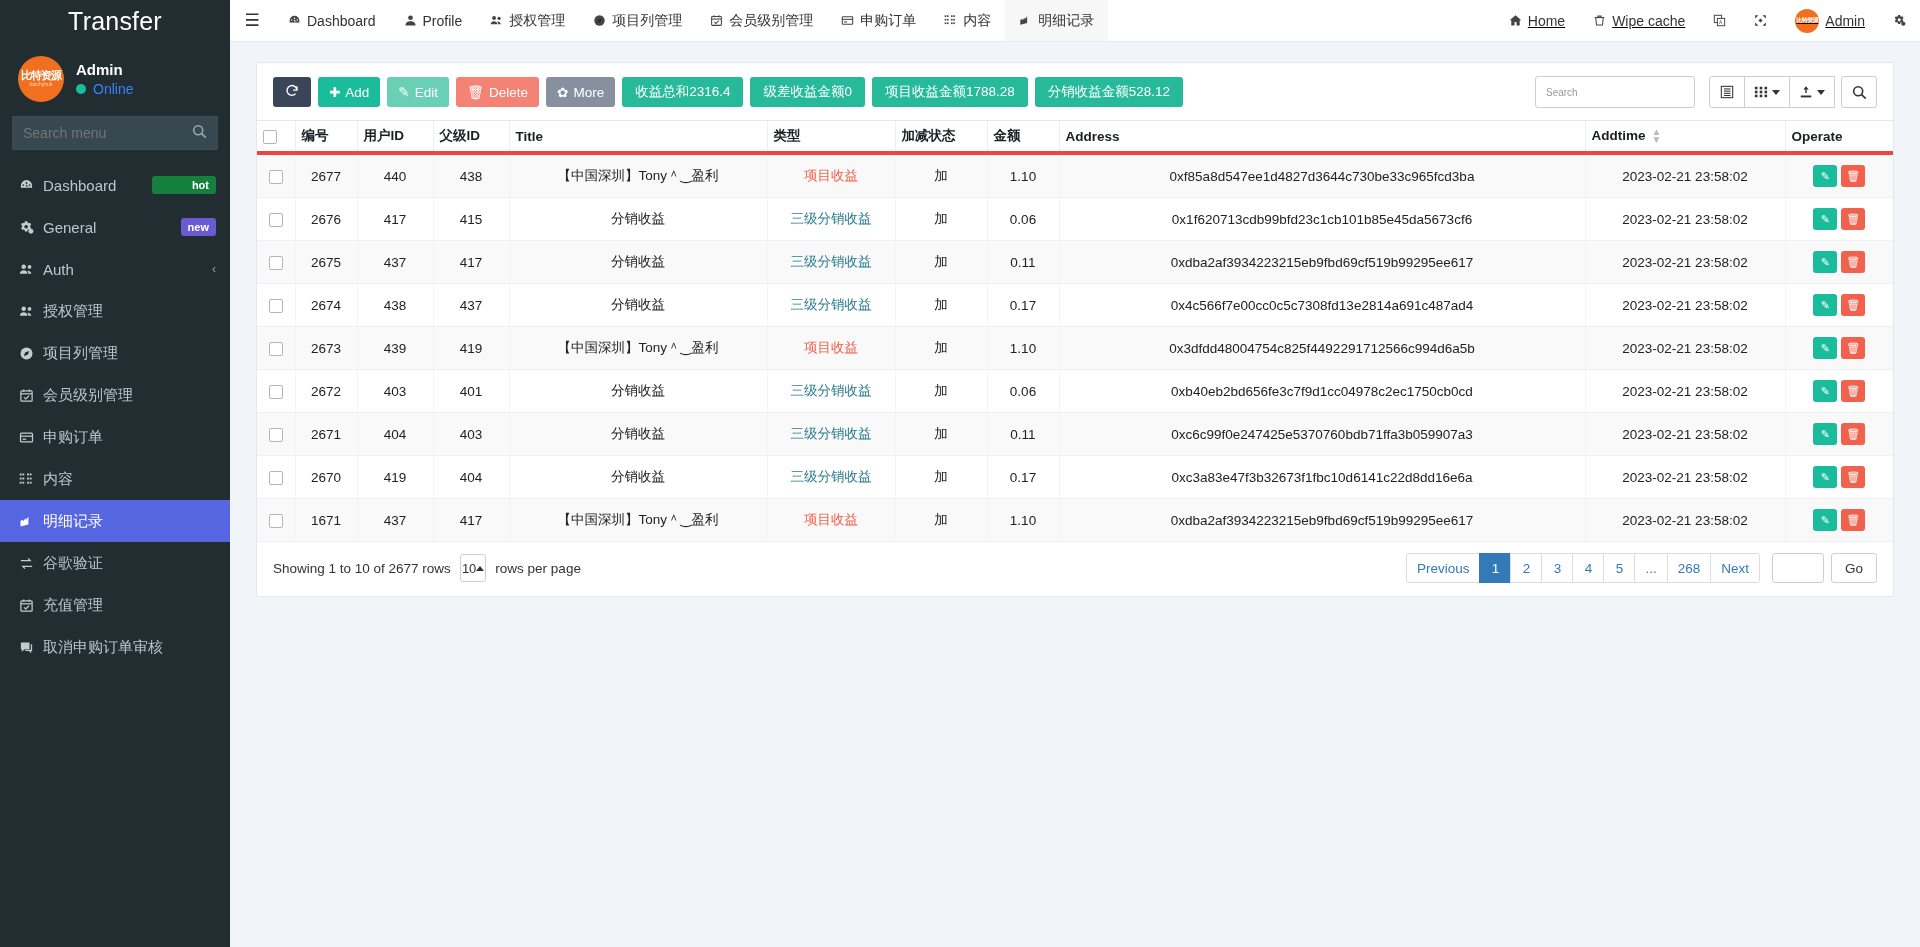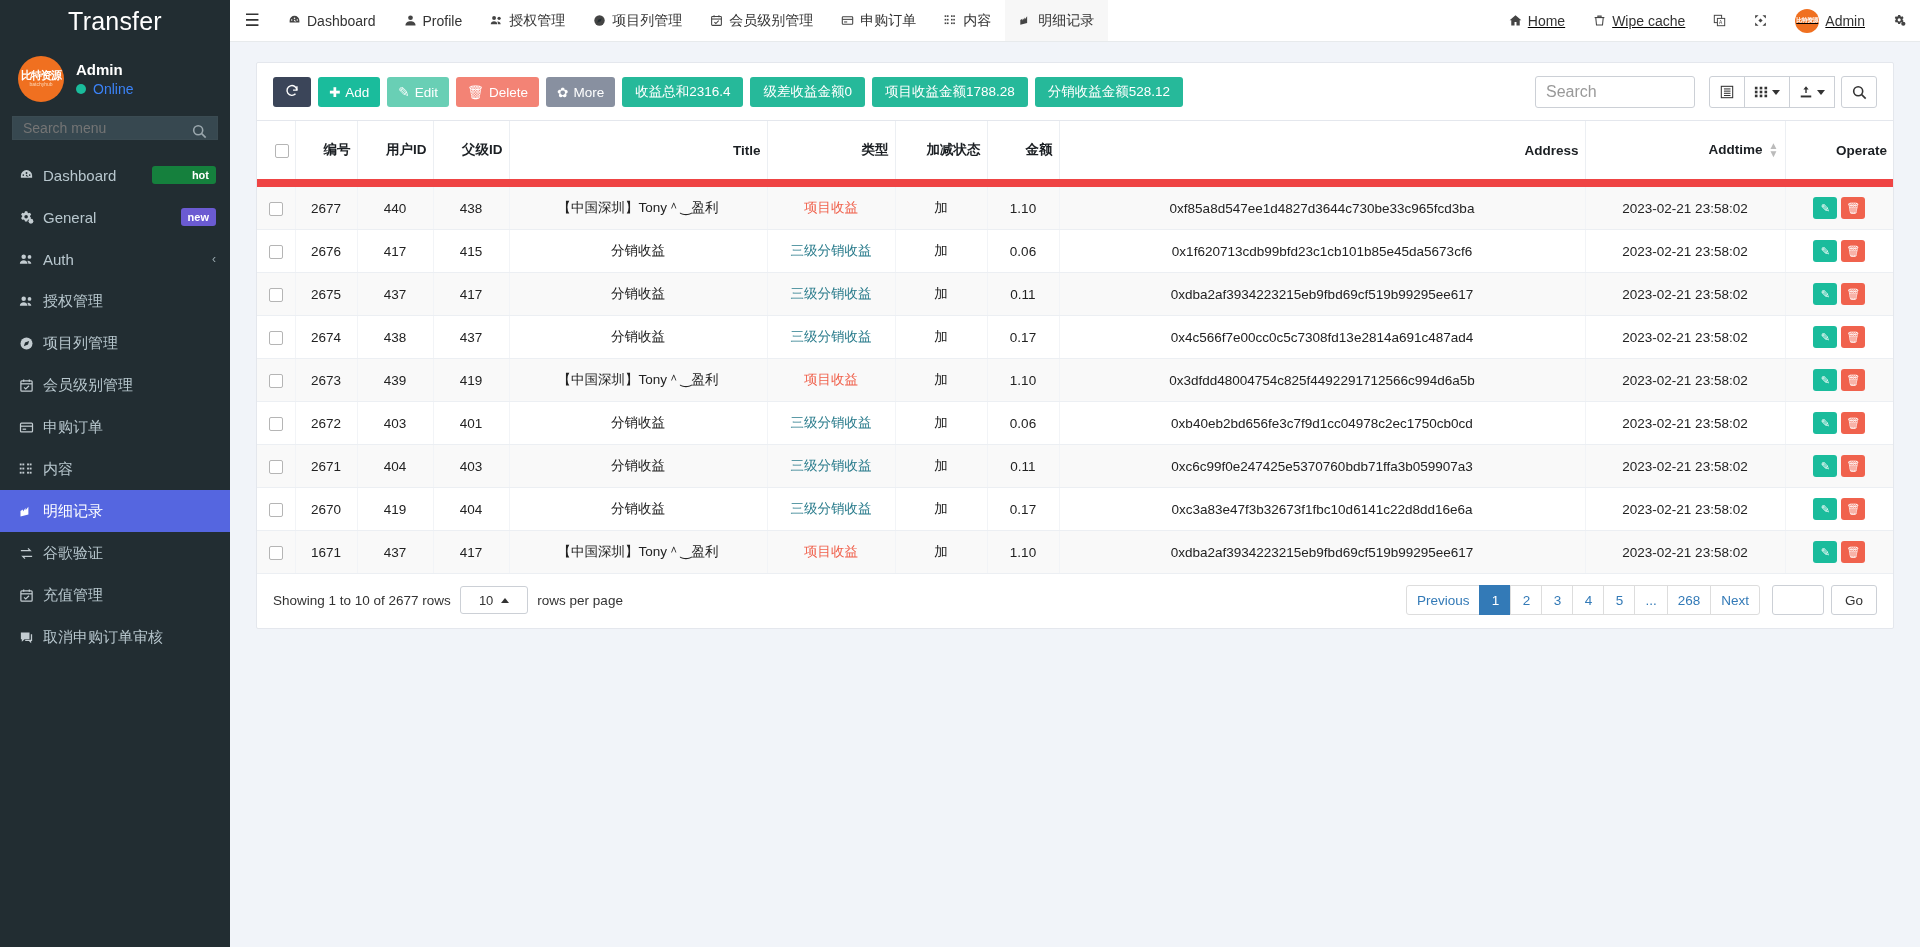--- a/index.html
+++ b/index.html
@@ -41,21 +41,21 @@
   #user-name { color: #fff; font-size: 15px; font-weight: bold; line-height: 20px; }
   #user-status { color: #3b82f6; font-size: 14px; display: flex; align-items: center; line-height: 19px;}
   .status-dot {
     width: 10px; height: 10px; border-radius: 50%;
     background: #1abc9c; margin-right: 7px; display:inline-block;
   }
   #menu-search-wrap { padding: 0 12px; }
   #menu-search {
     position: relative;
     background: #374850; border: 1px solid #3b4b52;
-    height: 24px; display: flex; align-items: center;
+    height: 34px; display: flex; align-items: center;
   }
   #menu-search input {
     background: transparent; border: 0; outline: none;
     color: #9aa7ad; font-size: 14px;
     padding: 0 10px; width: 180px; height: 32px;
     font-family: inherit;
   }
   #menu-search .srch-ic {
     position: absolute; right: 10px; top: 7px;
     color: #9aa7ad;
@@ -143,45 +143,45 @@
   .btn-refresh { background: #3b4559; padding: 0 12px; }
   .btn-add { background: #1abc9c; }
   .btn-edit { background: #69cfb5; }
   .btn-delete { background: #f38375; }
   .btn-more { background: #8890a0; }
   .btn-stat { background: #26b99a; font-size: 13.5px; padding: 0 13px; }
   #toolbar-right { margin-left: auto; display: flex; align-items: center; }
   #search-box {
     width: 160px; height: 32px;
     border: 1px solid #ccd0d6; border-radius: 3px;
-    padding: 0 10px; font-size: 16px; color: #555;
+    padding: 0 10px; font-size: 10px; color: #555;
     outline: none; margin-right: 14px; font-family: inherit;
   }
   #search-box::placeholder { color: #999; }
   .gbtn {
     height: 32px; min-width: 36px; padding: 0 9px;
     background: #fff; border: 1px solid #ccd0d6;
     display: inline-flex; align-items: center; justify-content: center; gap: 4px;
     font-size: 14px; color: #333; cursor: pointer;
     margin-left: -1px;
   }
   .gbtn:first-of-type { border-radius: 3px 0 0 3px; margin-left: 0;}
   .gbtn.sep { margin-left: 6px; border-radius: 3px; }
   .caret { border-left: 4px solid transparent; border-right: 4px solid transparent;
            border-top: 5px solid #333; display:inline-block; }
 
   
   table { width: 100%; border-collapse: collapse; font-size: 13.5px; }
   thead th {
     background: #fff;
     border-top: 1px solid #e4e7ed;
-    border-bottom: 8px solid #ef4444;
-    padding: 20px 6px;
+    border-bottom: 4px solid #ef4444;
+    padding: 6px 6px;
     font-weight: bold; color: #1b1f23; font-size: 13.5px;
-    text-align: right;
+    text-align: left;
     white-space: nowrap;
   }
   thead th + th { border-left: 1px solid #eceff3; }
   tbody td {
     padding: 10px 6px;
     text-align: center;
     color: #222; border-bottom: 1px solid #eceff3;
     white-space: nowrap;
   }
   tbody td + td { border-left: 1px solid #f2f4f7; }
@@ -203,23 +203,23 @@
   .op-del { background: #f0624d; }
   .sort-ic { display:inline-block; margin-left: 6px; color:#bbb; font-size: 10px; line-height:8px; vertical-align: middle;}
 
   
   #tfoot {
     display: flex; align-items: center;
     padding: 11px 16px 13px 16px;
     font-size: 13.5px; color: #333;
   }
   #rows-select {
-    display: inline-flex; align-items: center; gap: 8px;
+    display: inline-flex; align-items: center; gap: 0;
     border: 1px solid #ccd0d6; border-radius: 3px;
-    height: 28px; padding: 0 18px; margin: 0 9px;
+    height: 28px; padding: 0 1px; margin: 0 9px;
     background: #fff; cursor: pointer; font-size: 13px;
   }
   .caret-up { border-left: 4px solid transparent; border-right: 4px solid transparent;
               border-bottom: 5px solid #333; display:inline-block; }
   #pager { margin-left: auto; display: flex; align-items: center; }
   .pg {
     min-width: 32px; height: 30px; padding: 0 10px;
     border: 1px solid #ddd; margin-left: -1px;
     background: #fff; color: #337ab7; font-size: 13.5px;
     display: inline-flex; align-items: center; justify-content: center;

